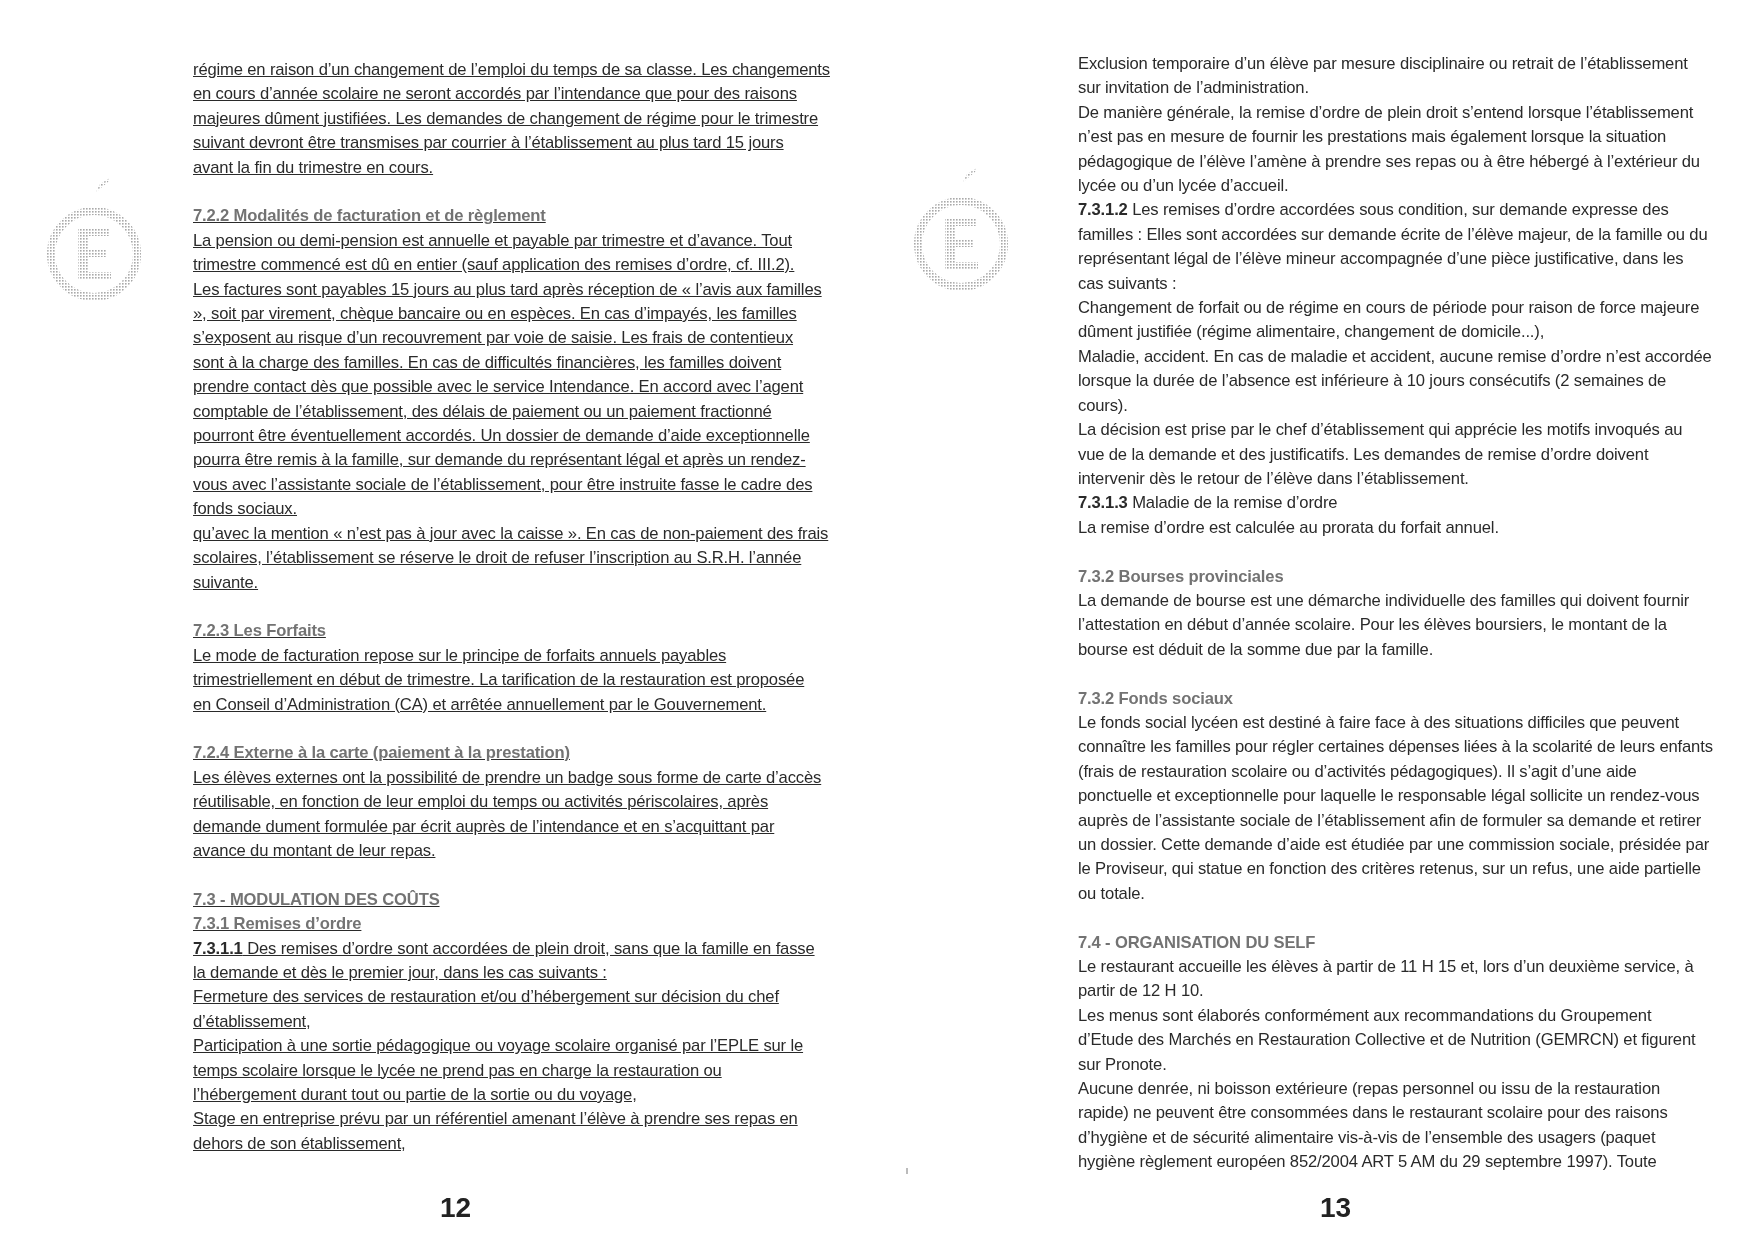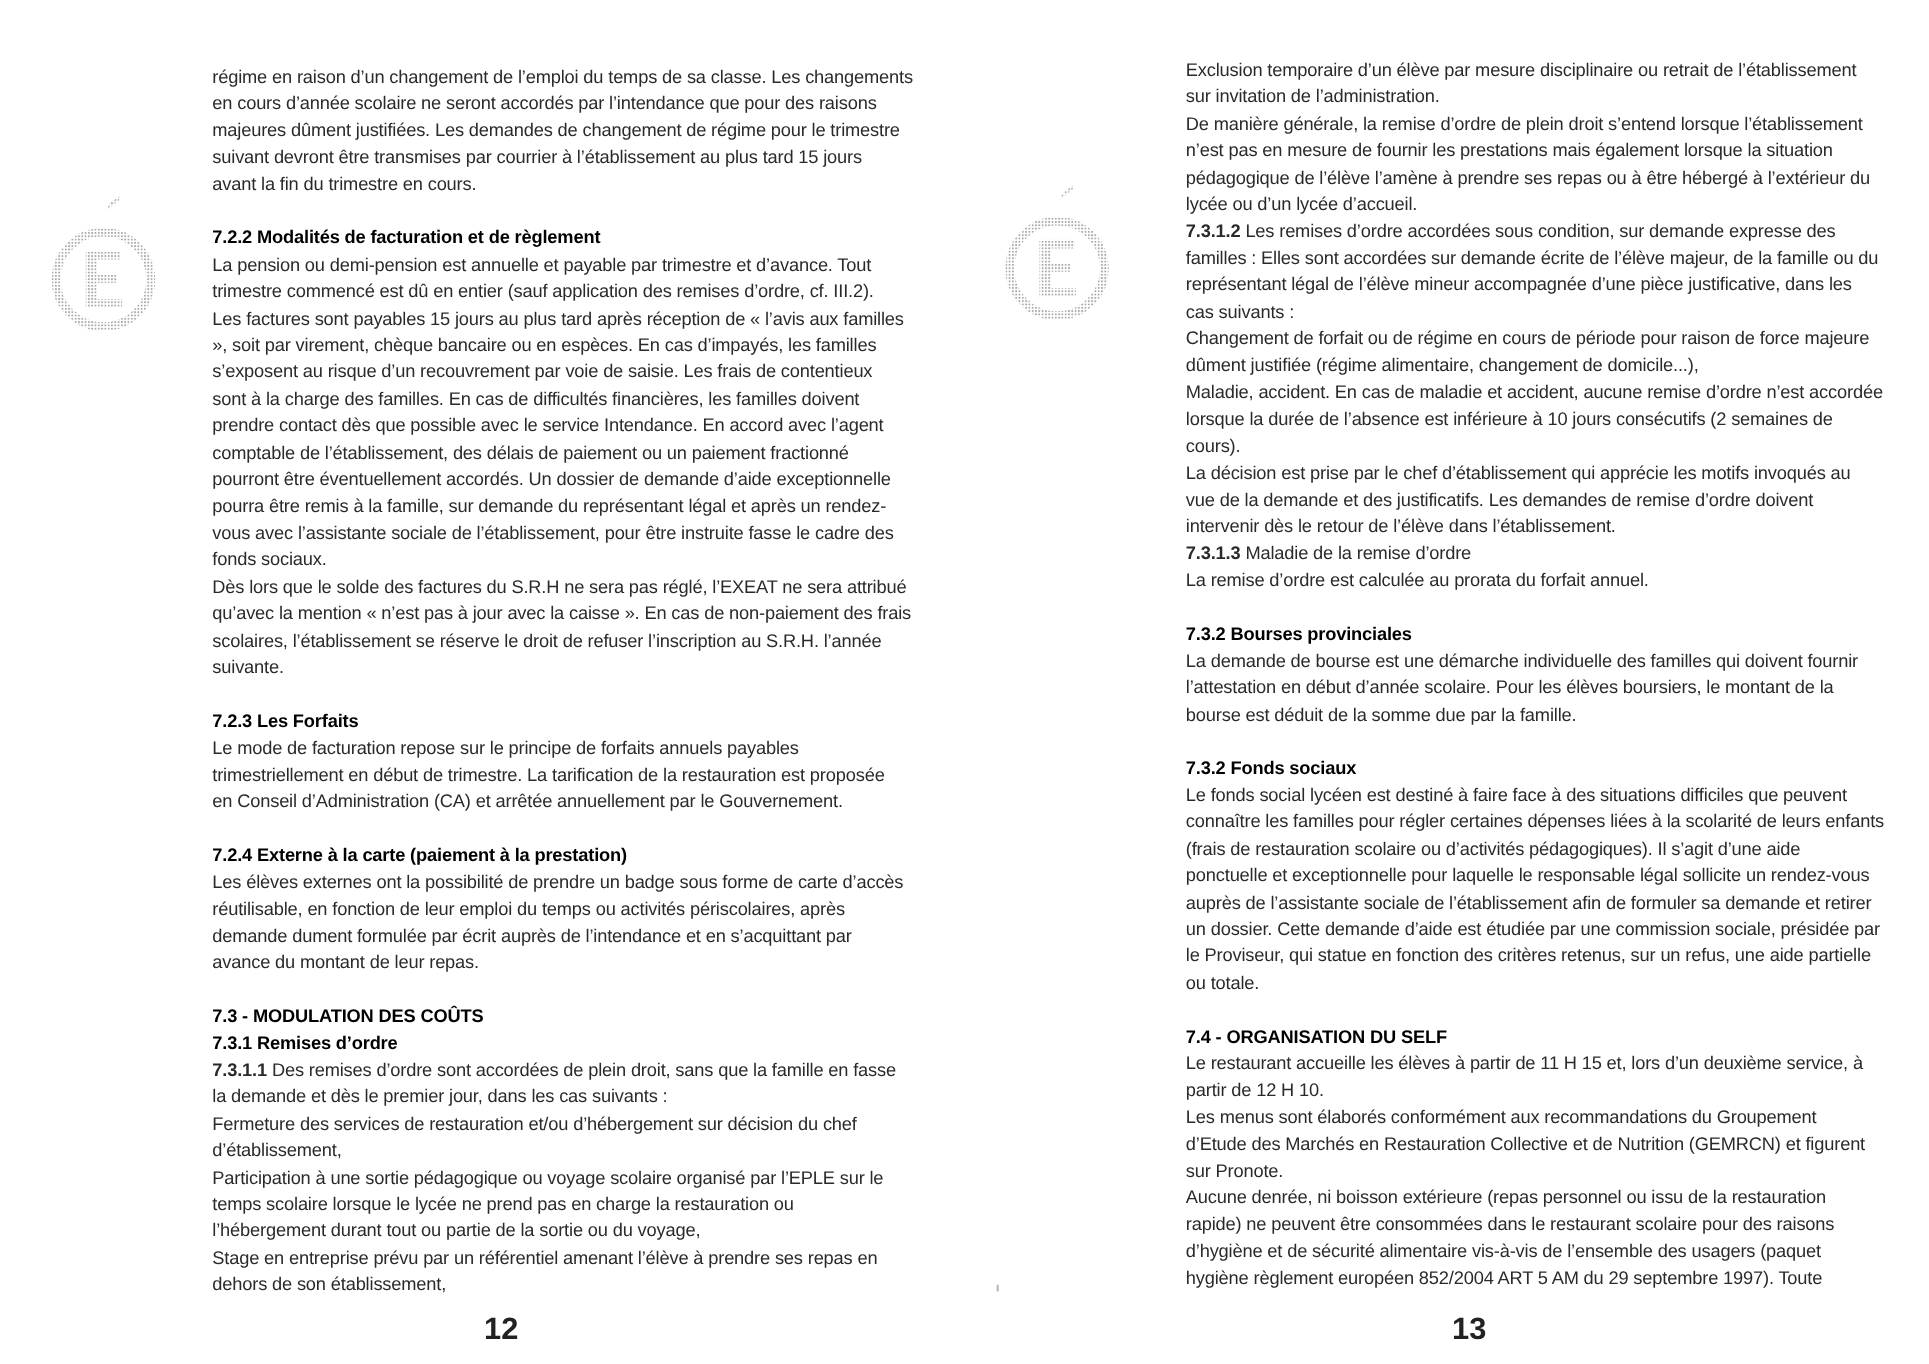--- a/index.html
+++ b/index.html
@@ -4,25 +4,25 @@
   <style>
     html, body { margin: 0; padding: 0; }
     body {
       width: 1754px; height: 1240px; background: #ffffff; position: relative; overflow: hidden;
       font-family: "Liberation Sans", "DejaVu Sans", sans-serif; color: #2a2a2a;
     }
     .page { position: absolute; top: 0; height: 1240px; }
     .page-left { left: 0; width: 877px; }
     .page-right { left: 877px; width: 877px; }
     .col { position: absolute; font-size: 16.6px; line-height: 24.4px; letter-spacing: -0.15px; }
-    .page-left .col { left: 193px; top: 58px; width: 690px; }
+    .page-left .col { left: 193px; top: 58px; width: 690px; text-decoration: underline; }
     .page-right .col { left: 201px; top: 52px; width: 720px; white-space: nowrap; }
     .line { display: block; white-space: nowrap; }
     .gap { display: block; height: 24.4px; }
-    .h { font-weight: bold; color: #000000; }
+    .h { font-weight: bold; color: #737373; }
     .b { font-weight: bold; margin-top: 24px; }
     .emblem { position: absolute; width: 100px; height: 130px; }
     .page-left .emblem { left: 44px; top: 178px; }
     .page-right .emblem { left: 34px; top: 168px; }
     .pagenum { position: absolute; top: 1192px; font-size: 28px; font-weight: bold; color: #222; font-family: "Liberation Sans", sans-serif; }
     .page-left .pagenum { left: 440px; }
     .page-right .pagenum { left: 443px; }
     .speck { position: absolute; width: 2px; height: 6px; background: #bbb; }
   </style>
 </head>
@@ -52,21 +52,20 @@
       <span class="line">Les factures sont payables 15 jours au plus tard après réception de « l’avis aux familles</span>
       <span class="line">», soit par virement, chèque bancaire ou en espèces. En cas d’impayés, les familles</span>
       <span class="line">s’exposent au risque d’un recouvrement par voie de saisie. Les frais de contentieux</span>
       <span class="line">sont à la charge des familles. En cas de difficultés financières, les familles doivent</span>
       <span class="line">prendre contact dès que possible avec le service Intendance. En accord avec l’agent</span>
       <span class="line">comptable de l’établissement, des délais de paiement ou un paiement fractionné</span>
       <span class="line">pourront être éventuellement accordés. Un dossier de demande d’aide exceptionnelle</span>
       <span class="line">pourra être remis à la famille, sur demande du représentant légal et après un rendez-</span>
       <span class="line">vous avec l’assistante sociale de l’établissement, pour être instruite fasse le cadre des</span>
       <span class="line">fonds sociaux.</span>
-      <span class="line">Dès lors que le solde des factures du S.R.H ne sera pas réglé, l’EXEAT ne sera attribué</span>
       <span class="line">qu’avec la mention « n’est pas à jour avec la caisse ». En cas de non-paiement des frais</span>
       <span class="line">scolaires, l’établissement se réserve le droit de refuser l’inscription au S.R.H. l’année</span>
       <span class="line">suivante.</span>
       <span class="gap"></span>
       <span class="line h">7.2.3 Les Forfaits</span>
       <span class="line">Le mode de facturation repose sur le principe de forfaits annuels payables</span>
       <span class="line">trimestriellement en début de trimestre. La tarification de la restauration est proposée</span>
       <span class="line">en Conseil d’Administration (CA) et arrêtée annuellement par le Gouvernement.</span>
       <span class="gap"></span>
       <span class="line h">7.2.4 Externe à la carte (paiement à la prestation)</span>

